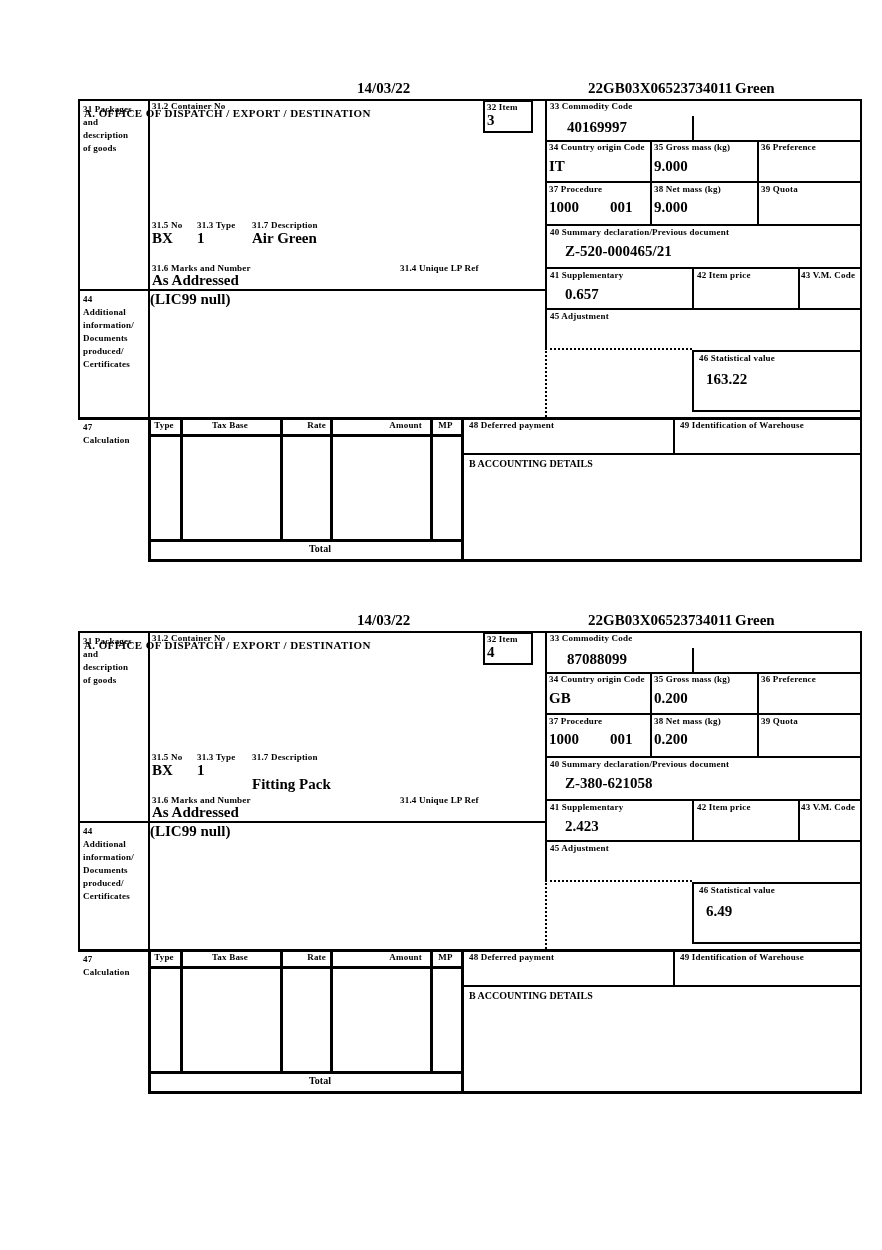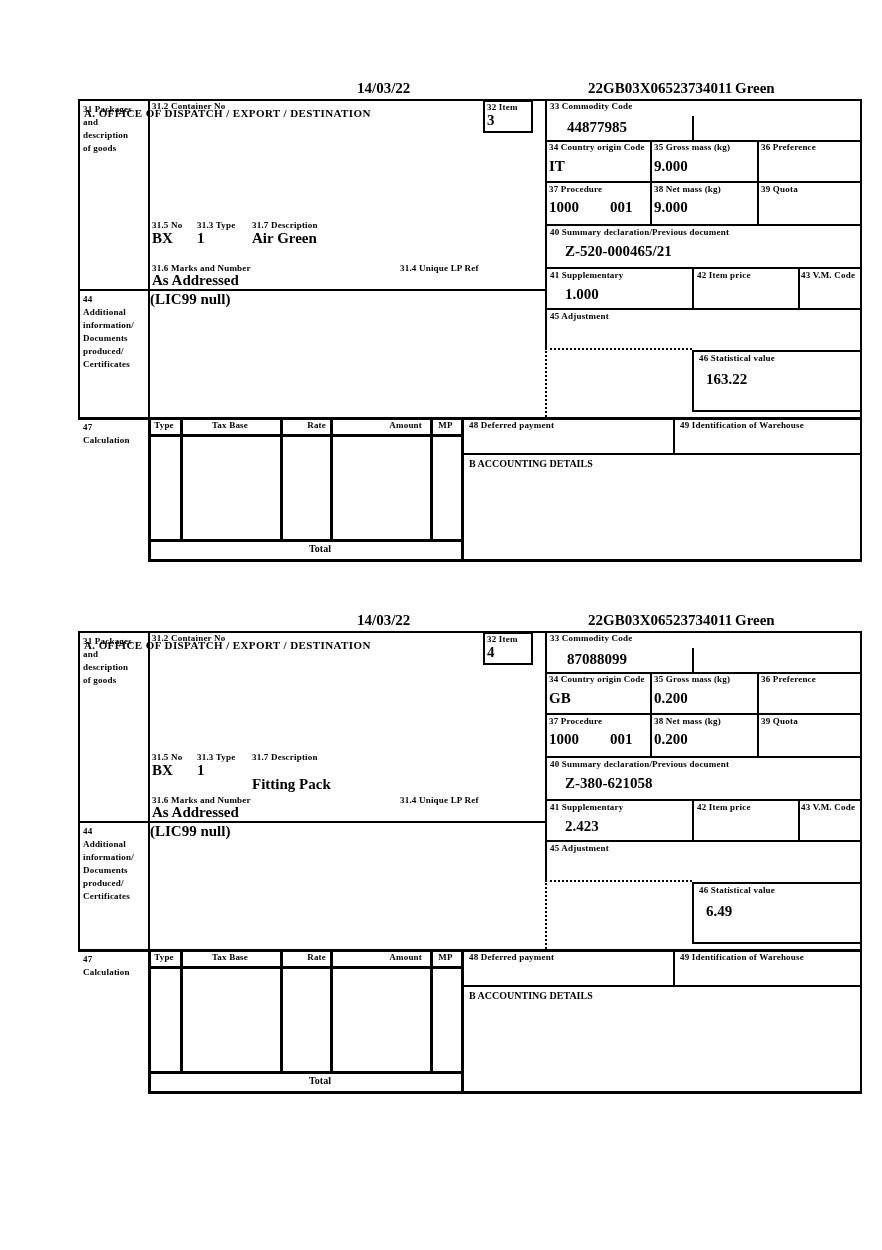--- a/index.html
+++ b/index.html
@@ -75,21 +75,21 @@
     <div class="t val" style="left:119px;top:150px">1</div>
     <div class="t val" style="left:174px;top:150px">Air Green</div>
 
     <div class="t lab" style="left:74px;top:183px">31.6 Marks and Number</div>
     <div class="t lab" style="left:322px;top:183px">31.4 Unique LP Ref</div>
     <div class="t val" style="left:74px;top:192px">As Addressed</div>
 
     <div class="t val" style="left:72px;top:211px">(LIC99 null)</div>
 
     <div class="t lab" style="left:472px;top:21px">33 Commodity Code</div>
-    <div class="t val" style="left:489px;top:39px">44877985</div>
+    <div class="t val" style="left:489px;top:39px">40169997</div>
     <div class="vl" style="left:614px;top:36px;height:24px"></div>
     <div class="hl" style="left:467px;top:60px;width:317px"></div>
 
     <div class="vl" style="left:572px;top:60px;height:84px"></div>
     <div class="vl" style="left:679px;top:60px;height:84px"></div>
     <div class="hl" style="left:467px;top:101px;width:317px"></div>
     <div class="hl" style="left:467px;top:144px;width:317px"></div>
 
     <div class="t lab" style="left:471px;top:62px">34 Country origin Code</div>
     <div class="t val" style="left:471px;top:78px">IT</div>
@@ -104,21 +104,21 @@
     <div class="t val" style="left:576px;top:119px">9.000</div>
     <div class="t lab" style="left:683px;top:104px">39 Quota</div>
 
     <div class="t lab" style="left:472px;top:147px">40 Summary declaration/Previous document</div>
     <div class="t val" style="left:487px;top:163px">Z-520-000465/21</div>
     <div class="hl" style="left:467px;top:187px;width:317px"></div>
 
     <div class="vl" style="left:614px;top:187px;height:41px"></div>
     <div class="vl" style="left:720px;top:187px;height:41px"></div>
     <div class="t lab" style="left:472px;top:190px">41 Supplementary</div>
-    <div class="t val" style="left:487px;top:206px">1.000</div>
+    <div class="t val" style="left:487px;top:206px">0.657</div>
     <div class="t lab" style="left:619px;top:190px">42 Item price</div>
     <div class="t lab" style="left:723px;top:190px">43 V.M. Code</div>
     <div class="hl" style="left:467px;top:228px;width:317px"></div>
 
     <div class="t lab" style="left:472px;top:231px">45 Adjustment</div>
     <div class="hd" style="left:467px;top:268px;width:147px"></div>
     <div class="vd" style="left:467px;top:268px;height:69px"></div>
     <div class="box" style="left:614px;top:270px;width:170px;height:62px"></div>
     <div class="t lab" style="left:621px;top:273px">46 Statistical value</div>
     <div class="t val" style="left:628px;top:291px">163.22</div>

